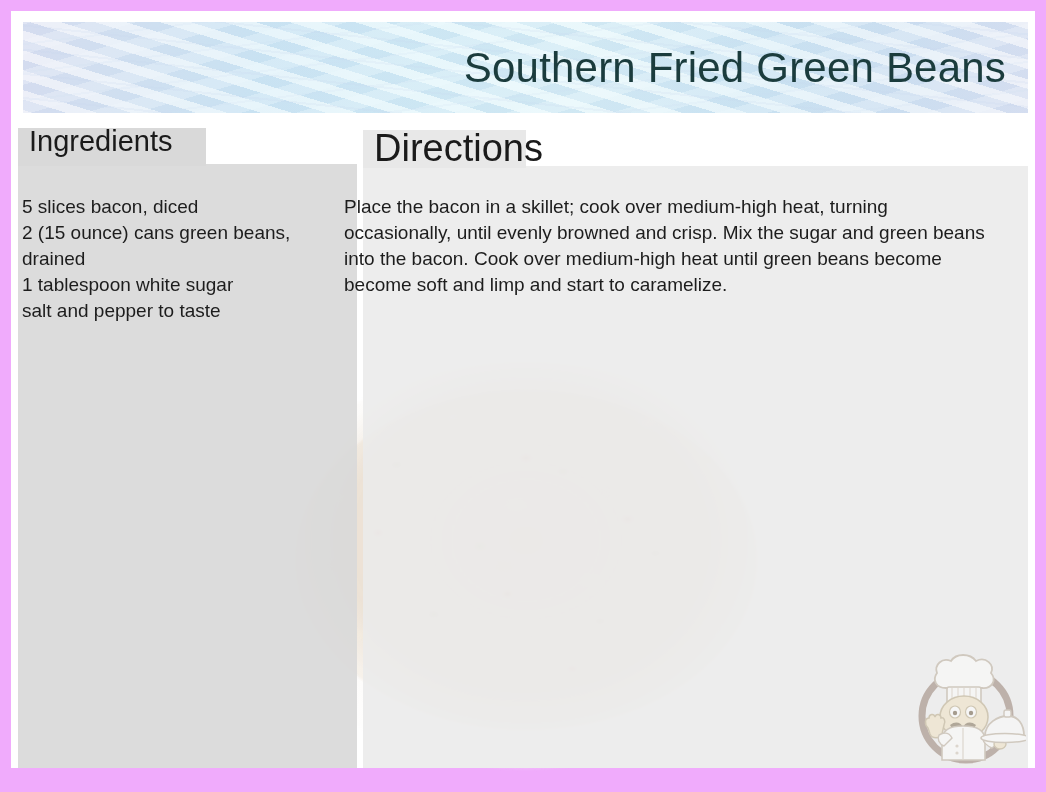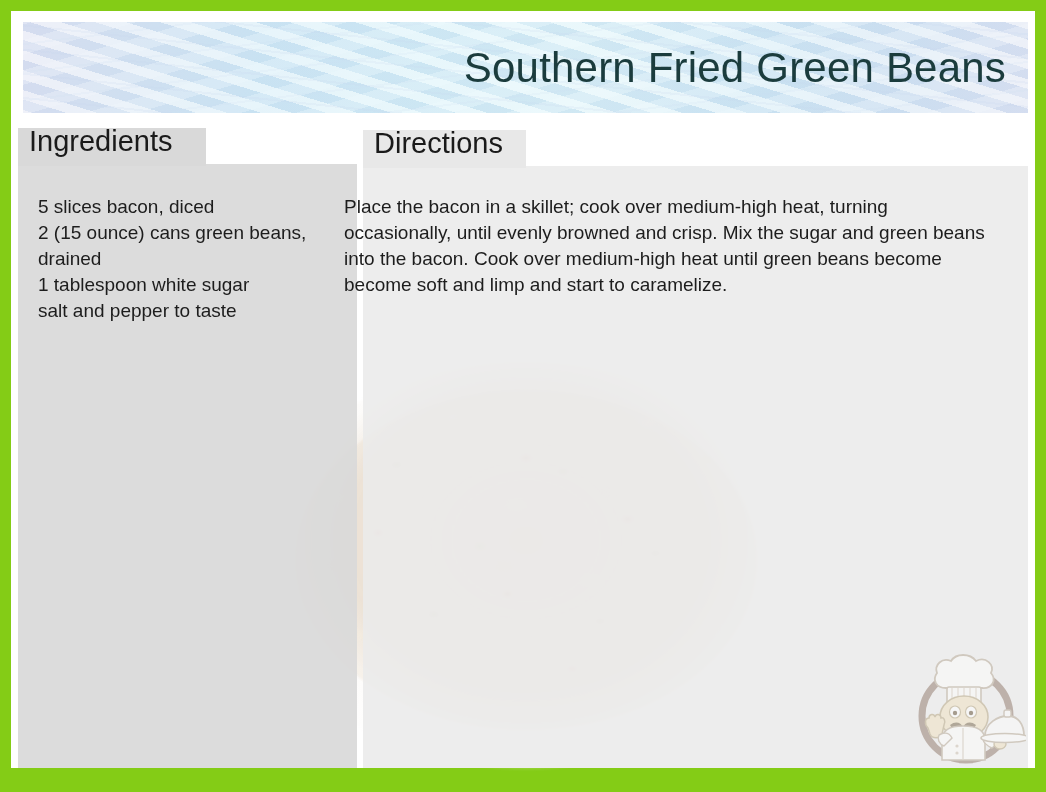--- a/index.html
+++ b/index.html
@@ -14,21 +14,21 @@
   body {
     font-family: "Liberation Sans", sans-serif;
     background: #004280;
   }
 
   
   #slide {
     position: relative;
     width: 1046px;
     height: 792px;
-    background: #84cc16;
+    background: #f0abfc;
     padding-left: 16px;
   }
 
   
   #inner {
     position: absolute;
     left: 11px;
     top: 11px;
     width: 1024px;
     height: 757px;
@@ -201,37 +201,36 @@
     top: 128px;
     width: 188px;
     height: 38px;
     font-size: 29px;
   }
   #directions-tab {
     left: 363px;
     top: 130px;
     width: 163px;
     height: 38px;
-    font-size: 29px;
+    font-size: 38px;
     background: #e8e8e8;
   }
   .tab-label { line-height: 1; position: relative; top: -1px; }
 
   .body-text {
     position: absolute;
     color: #1d1d1d;
     font-size: 19px;
     line-height: 26px;
     white-space: pre-line;
   }
   #ingredients-text {
     left: 22px;
     top: 194px;
     width: 330px;
-    margin-left: 16px;
   }
   #directions-text {
     left: 344px;
     top: 194px;
     width: 650px;
   }
 
   
   #chef-logo {
     position: absolute;

